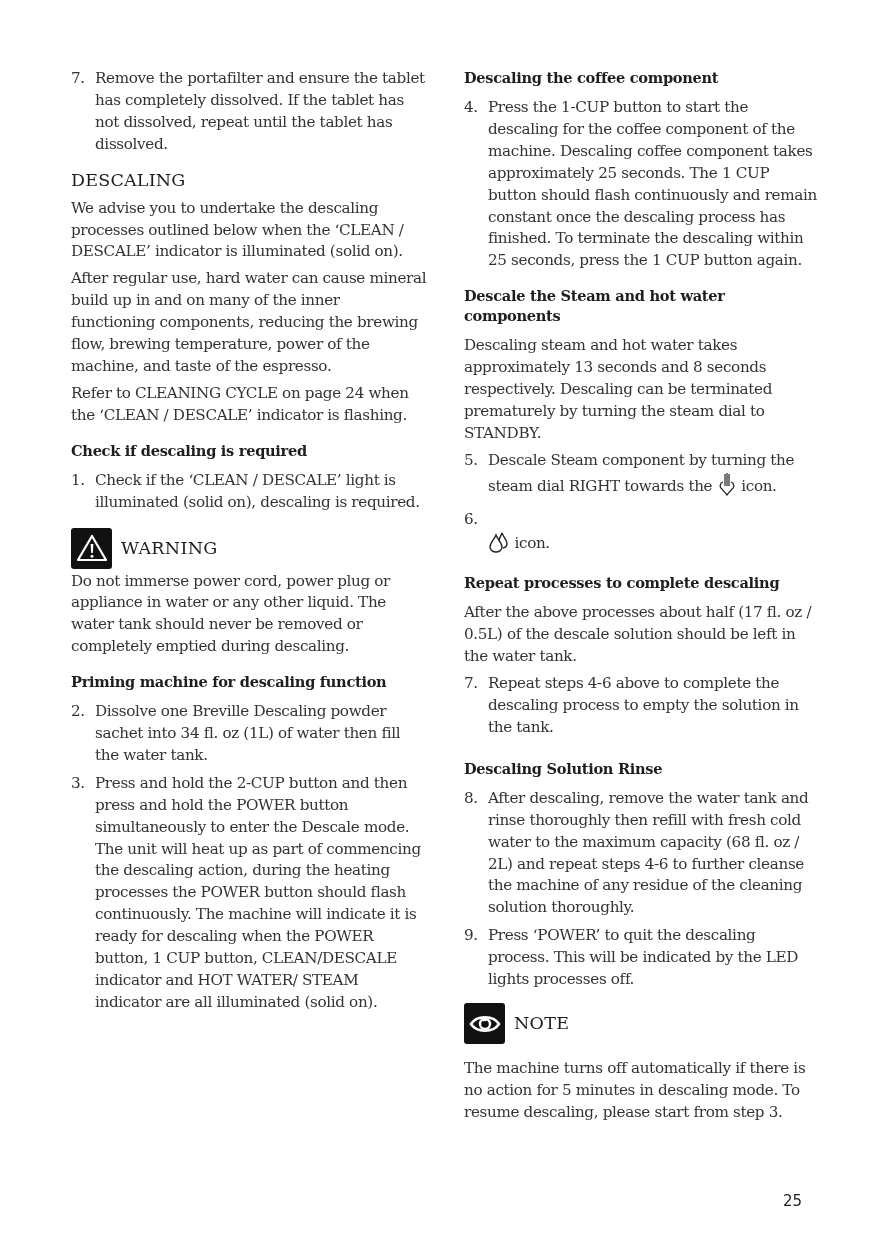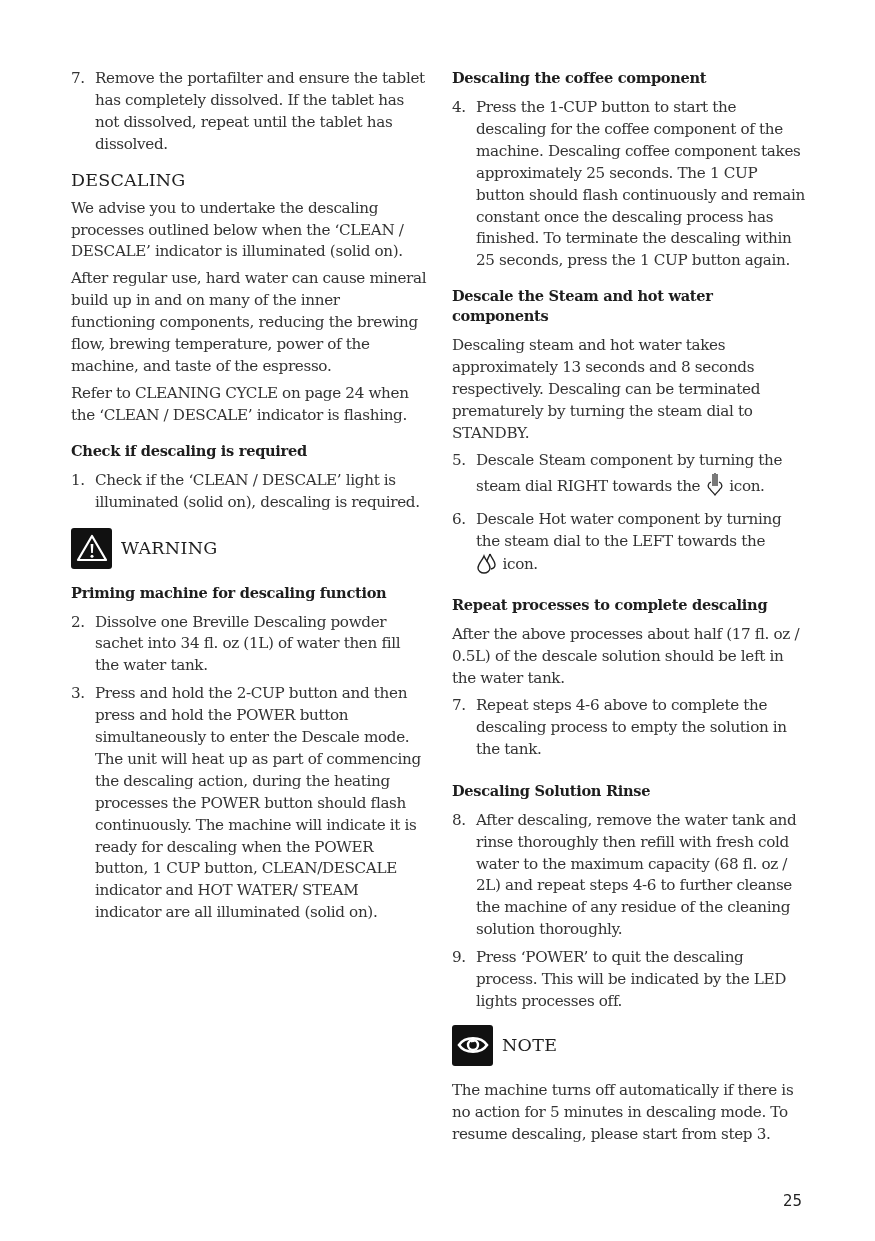--- a/index.html
+++ b/index.html
@@ -3,21 +3,21 @@
   <meta charset="utf-8">
   <style>
     html, body { margin: 0; padding: 0; background: #ffffff; }
     body {
       width: 875px; height: 1241px; position: relative; overflow: hidden;
       font-family: "DejaVu Serif", "Liberation Serif", serif;
       color: #2b2b2b;
     }
     .col { position: absolute; top: 68px; }
     .col-left { left: 71px; width: 356px; }
-    .col-right { left: 452px; width: 356px; }
+    .col-right { left: 464px; width: 356px; }
     .p {
       font-size: 15.2px; line-height: 21.9px; letter-spacing: -0.35px;
       margin: 0 0 5px 0; color: #333;
     }
     .li { display: flex; font-size: 15.2px; line-height: 21.9px; letter-spacing: -0.35px; color: #333; margin-bottom: 6px; }
     .li .num { width: 24px; flex: 0 0 24px; }
     .li .txt { flex: 1; }
     .h2 { font-size: 17.5px; letter-spacing: 0.2px; color: #1e1e1e; margin: 14px 0 8px 0; font-weight: normal; }
     .h3 { font-size: 14.6px; font-weight: bold; color: #1e1e1e; letter-spacing: -0.3px; margin: 14px 0 9px 0; line-height: 20px; }
     .callout { display: flex; align-items: center; margin-top: 14px; }
@@ -55,20 +55,21 @@
   <div class="callout">
     <div class="box">
       <svg width="32" height="30" viewBox="0 0 32 30">
         <path d="M16 3 L30 27 L2 27 Z" fill="none" stroke="#fff" stroke-width="2.2" stroke-linejoin="round"></path>
         <path d="M14.6 11 L17.4 11 L16.8 20 L15.2 20 Z" fill="#fff"></path>
         <circle cx="16" cy="23.2" r="1.5" fill="#fff"></circle>
       </svg>
     </div>
     <span class="label">WARNING</span>
   </div>
+  <p class="p" style="margin-top:2px;">Do not immerse power cord, power plug or appliance in water or any other liquid. The water tank should never be removed or completely emptied during descaling.</p>
 
   <h3 class="h3">Priming machine for descaling function</h3>
   <div class="li">
     <span class="num">2.</span>
     <span class="txt">Dissolve one Breville Descaling powder sachet into 34 fl. oz (1L) of water then fill the water tank.</span>
   </div>
   <div class="li">
     <span class="num">3.</span>
     <span class="txt">Press and hold the 2-CUP button and then press and hold the POWER button simultaneously to enter the Descale mode. The unit will heat up as part of commencing the descaling action, during the heating processes the POWER button should flash continuously. The machine will indicate it is ready for descaling when the POWER button, 1 CUP button, CLEAN/DESCALE indicator and HOT WATER/ STEAM indicator are all illuminated (solid on).</span>
   </div>
@@ -92,21 +93,21 @@
           <path d="M8 2 L8 14 M10 1 L10 14 M12 2 L12 14" stroke="#222" stroke-width="1.2" fill="none"></path>
           <path d="M6 10 C3 11 2 15 5 17 C6 19 8 20 10 23 C12 20 14 19 15 17 C18 15 17 11 14 10" stroke="#222" stroke-width="1.3" fill="none"></path>
         </svg>
       </span>
       <span>icon.</span>
     </span>
   </div>
   <div class="li">
     <span class="num">6.</span>
     <span class="txt">
-      <span>Descale Hot water component by turning the steam dial to the LEFT towards the</span><br>
+      <br>
       <span class="inline-icon">
         <svg width="22" height="22" viewBox="0 0 22 22">
           <path d="M8 4 C6 9 2 12 2 16 C2 19 5 21 8 21 C11 21 14 19 14 16 C14 12 10 9 8 4 Z" stroke="#222" stroke-width="1.4" fill="none"></path>
           <path d="M14 2 C12.5 6 10.5 8 11 10 M14 2 C15.5 6 19 9 19 12.5 C19 15 17.5 16.5 15 17" stroke="#222" stroke-width="1.4" fill="none"></path>
         </svg>
       </span>
       <span>icon.</span>
     </span>
   </div>
 

